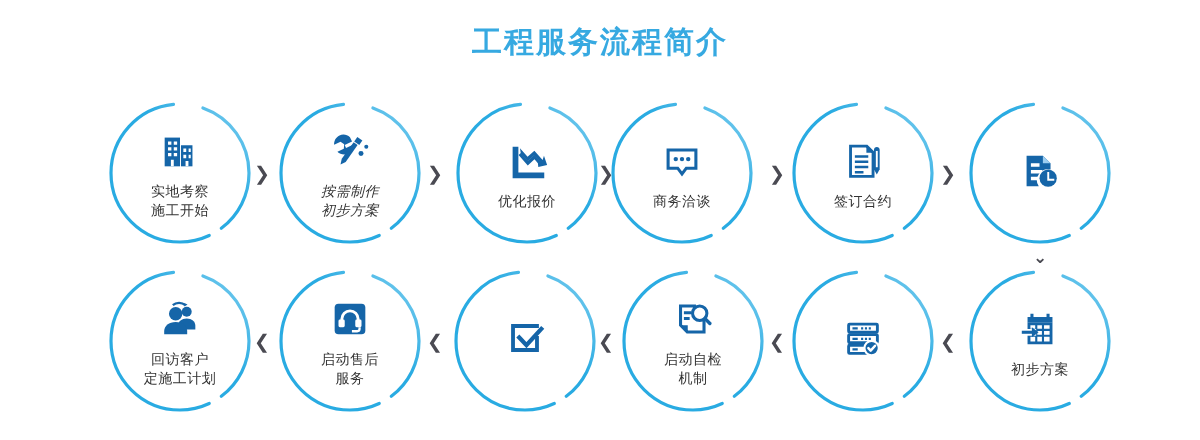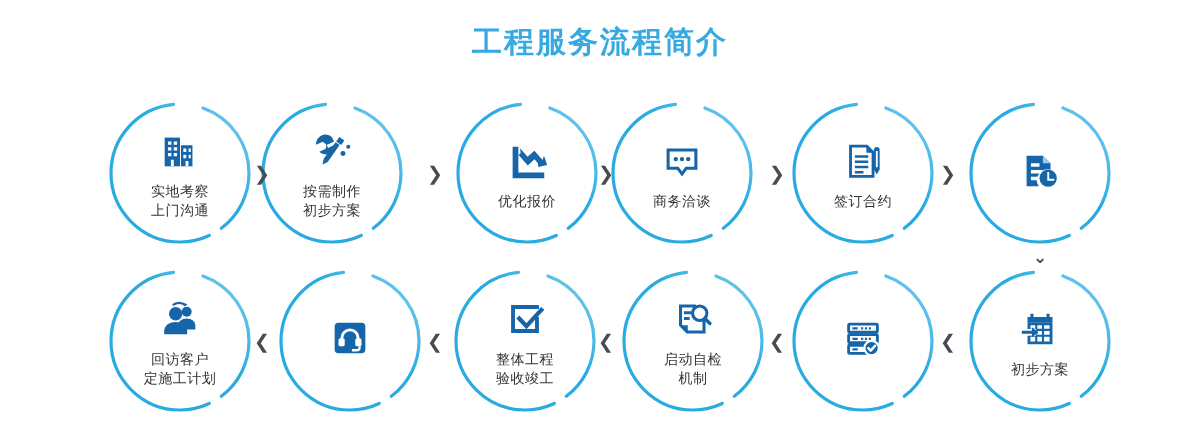--- a/index.html
+++ b/index.html
@@ -105,25 +105,25 @@
          <div class="icon-wrap">
     <svg width="46" height="46" viewBox="0 0 48 48" aria-hidden="true">
       <path fill="#1565a8" d="M8 10h16v30H8z"></path>
       <path fill="#ffffff" d="M11.5 14h3.5v3.5h-3.5zM17.5 14H21v3.5h-3.5zM11.5 20h3.5v3.5h-3.5zM17.5 20H21v3.5h-3.5zM11.5 26h3.5v3.5h-3.5zM17.5 26H21v3.5h-3.5zM14.5 33h3v7h-3z"></path>
       <path fill="#1565a8" d="M25 18h12v22H25z"></path>
       <path fill="#ffffff" d="M27.5 21.5h3V25h-3zM33 21.5h2.2V25H33zM27.5 28h3v3.5h-3zM33 28h2.2v3.5H33zM29.8 34.5h3V40h-3z"></path>
     </svg>
           </div>
          <div class="label">
            <span>实地考察</span>
-           <span class="l2">上门沟通</span>
-         </div>
-       </div>
-      </div>
-      <div class="node" style="left: 259px;">
+           <span class="l2">施工开始</span>
+         </div>
+       </div>
+      </div>
+      <div class="node" style="left: 277px; font-style: italic;">
   <svg class="ring" viewBox="0 0 146 146" aria-hidden="true">
     <defs>
       <linearGradient id="rg2" x1="0" y1="1" x2="1" y2="0">
         <stop offset="0" stop-color="#f2c94c"></stop>
         <stop offset="0.12" stop-color="#29abe2"></stop>
         <stop offset="0.6" stop-color="#29abe2"></stop>
         <stop offset="1" stop-color="#7fcff0"></stop>
       </linearGradient>
     </defs>
     <circle cx="73" cy="73" r="69" fill="none" stroke="url(#rg2)" stroke-width="3.2" stroke-linecap="round" stroke-dasharray="150 14 240 30" stroke-dashoffset="86"></circle>
@@ -300,20 +300,24 @@
   </svg>
         <div class="node-inner">
          <div class="icon-wrap">
     <svg width="46" height="46" viewBox="0 0 48 48" aria-hidden="true">
       <rect x="8" y="8" width="32" height="32" rx="4" fill="#1565a8"></rect>
       <path fill="none" stroke="#ffffff" stroke-width="3" d="M15.5 27v-3a8.5 8.5 0 0 1 17 0v3"></path>
       <path fill="#ffffff" d="M13.5 24.5h3.5a1.5 1.5 0 0 1 1.5 1.5v5a1.5 1.5 0 0 1-1.5 1.5h-3.5a1.5 1.5 0 0 1-1.5-1.5v-5a1.5 1.5 0 0 1 1.5-1.5zM31 24.5h3.5a1.5 1.5 0 0 1 1.5 1.5v5a1.5 1.5 0 0 1-1.5 1.5H31a1.5 1.5 0 0 1-1.5-1.5v-5a1.5 1.5 0 0 1 1.5-1.5z"></path>
       <path fill="none" stroke="#ffffff" stroke-width="2.4" d="M34 32.5v1.8a2.5 2.5 0 0 1-2.5 2.5H26"></path>
     </svg>
           </div>
+         <div class="label">
+           <span>启动售后</span>
+           <span class="l2">服务</span>
+         </div>
        </div>
       </div>
       <div class="node" style="left: 452px;">
   <svg class="ring" viewBox="0 0 146 146" aria-hidden="true">
     <defs>
       <linearGradient id="rg9" x1="0" y1="1" x2="1" y2="0">
         <stop offset="0" stop-color="#f2c94c"></stop>
         <stop offset="0.12" stop-color="#29abe2"></stop>
         <stop offset="0.6" stop-color="#29abe2"></stop>
         <stop offset="1" stop-color="#7fcff0"></stop>
@@ -321,24 +325,20 @@
     </defs>
     <circle cx="73" cy="73" r="69" fill="none" stroke="url(#rg9)" stroke-width="3.2" stroke-linecap="round" stroke-dasharray="150 14 240 30" stroke-dashoffset="86"></circle>
   </svg>
         <div class="node-inner">
          <div class="icon-wrap">
     <svg width="46" height="46" viewBox="0 0 48 48" aria-hidden="true">
       <path fill="none" stroke="#1565a8" stroke-width="4" stroke-linecap="square" d="M36.5 11.5h-25v25h25V24"></path>
       <path fill="none" stroke="#1565a8" stroke-width="4.4" stroke-linecap="square" stroke-linejoin="miter" d="M18 23.5l7.5 8 15.5-17"></path>
     </svg>
           </div>
-         <div class="label">
-           <span>整体工程</span>
-           <span class="l2">验收竣工</span>
-         </div>
        </div>
       </div>
       <div class="node" style="left: 620px; font-family: Liberation Serif, serif;">
   <svg class="ring" viewBox="0 0 146 146" aria-hidden="true">
     <defs>
       <linearGradient id="rg10" x1="0" y1="1" x2="1" y2="0">
         <stop offset="0" stop-color="#f2c94c"></stop>
         <stop offset="0.12" stop-color="#29abe2"></stop>
         <stop offset="0.6" stop-color="#29abe2"></stop>
         <stop offset="1" stop-color="#7fcff0"></stop>

